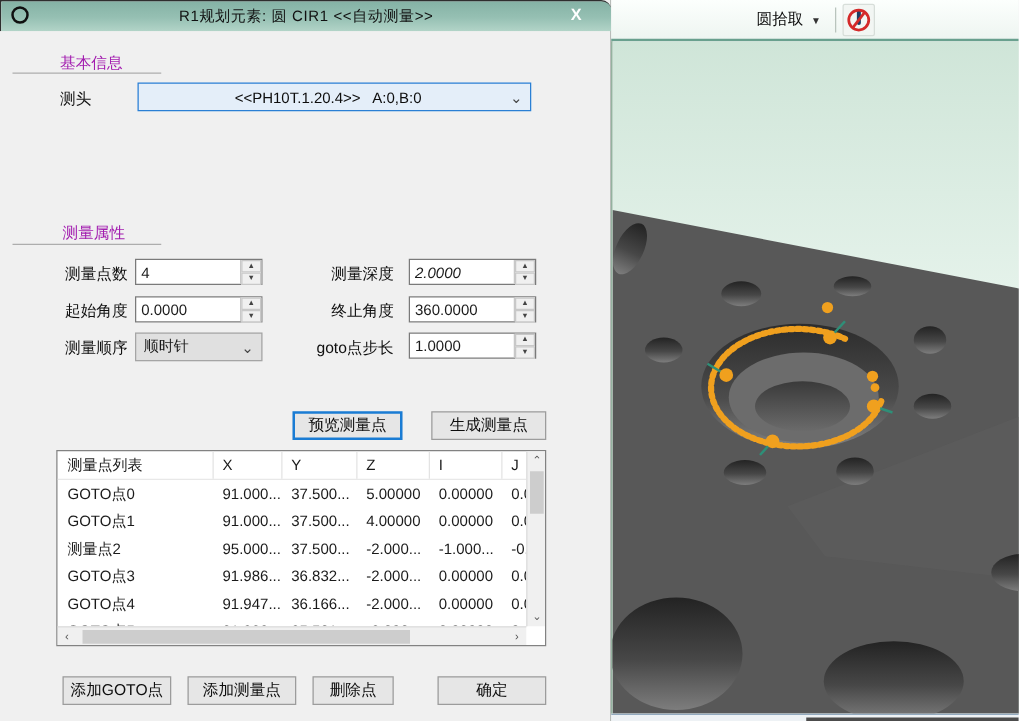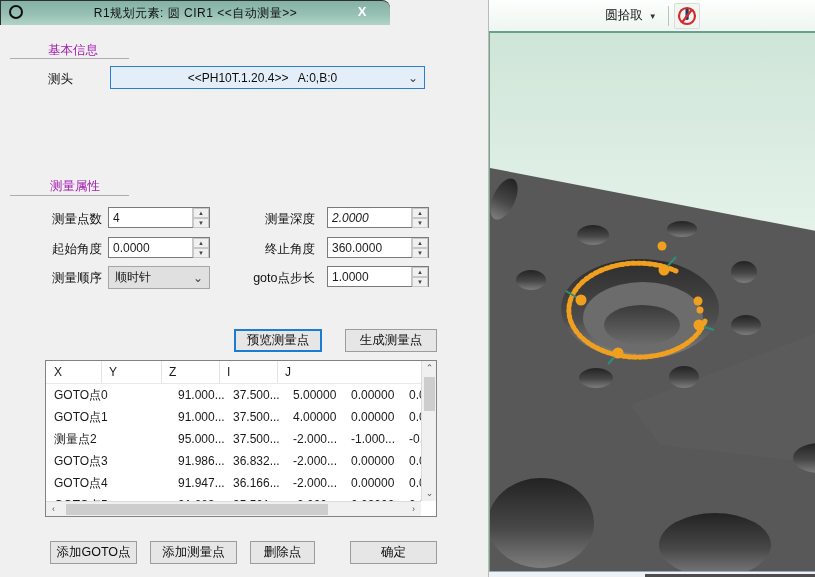--- a/index.html
+++ b/index.html
@@ -2,21 +2,21 @@
 <html><head>
 <meta charset="utf-8">
 <style>
   * { margin:0; padding:0; box-sizing:border-box; }
   html,body { width:815px; height:577px; overflow:hidden; }
   body { font-family:"Liberation Sans","DejaVu Sans",sans-serif; font-size:12px; color:#1a1a1a; }
   #app { position:relative; width:815px; height:577px; background:#f0f0f0; }
 
   
   .dialog { position:absolute; left:0; top:0; width:489px; height:577px; background:#f0f0f0; border-right:1px solid #b8bcb9; }
-  .titlebar { position:absolute; left:0; top:0; width:390px; height:25px;
+  .titlebar { position:absolute; left:0; top:0; width:489px; height:25px;
     background:linear-gradient(180deg,#84b2a5 0%,#96c0b3 55%,#b2d4c8 100%);
     border-left:1px solid #2e2e2e; border-top:1px solid #2e2e2e; border-radius:0 8px 0 0;
     display:flex; align-items:center; }
   .circle-ico { position:absolute; left:8px; top:4px; width:14px; height:14px; border:2px solid #101010; border-radius:50%; }
   .title-text { position:absolute; left:0; right:0; text-align:center; font-size:12px; color:#111; letter-spacing:.5px; }
   .close-x { position:absolute; right:18px; top:3px; width:20px; height:18px; color:#fff; font-weight:bold; font-size:13px; text-align:center; cursor:pointer; }
 
   .grp-label { position:absolute; font-size:12.5px; color:#a21caf; }
   .grp-line  { position:absolute; height:1px; background:#adadad; }
 
@@ -139,20 +139,21 @@
           <span class="sb">▼</span>
         </span>
     </div>
 
     <div class="btn btn-focus" style="left:234px; top:329px; width:88px;">预览测量点</div>
     <div class="btn" style="left:345px; top:329px; width:92px;">生成测量点</div>
 
     <div class="ptable">
       <div class="t-inner">
         <div class="t-row t-head">
+          <span class="t-c c0">测量点列表</span>
           <span class="t-c c1">X</span>
           <span class="t-c c2">Y</span>
           <span class="t-c c3">Z</span>
           <span class="t-c c4">I</span>
           <span class="t-c c5">J</span>
         </div>
         <div class="t-row">
           <span class="t-c c0">GOTO点0</span>
             <span class="t-c c1">91.000...</span>
             <span class="t-c c2">37.500...</span>

